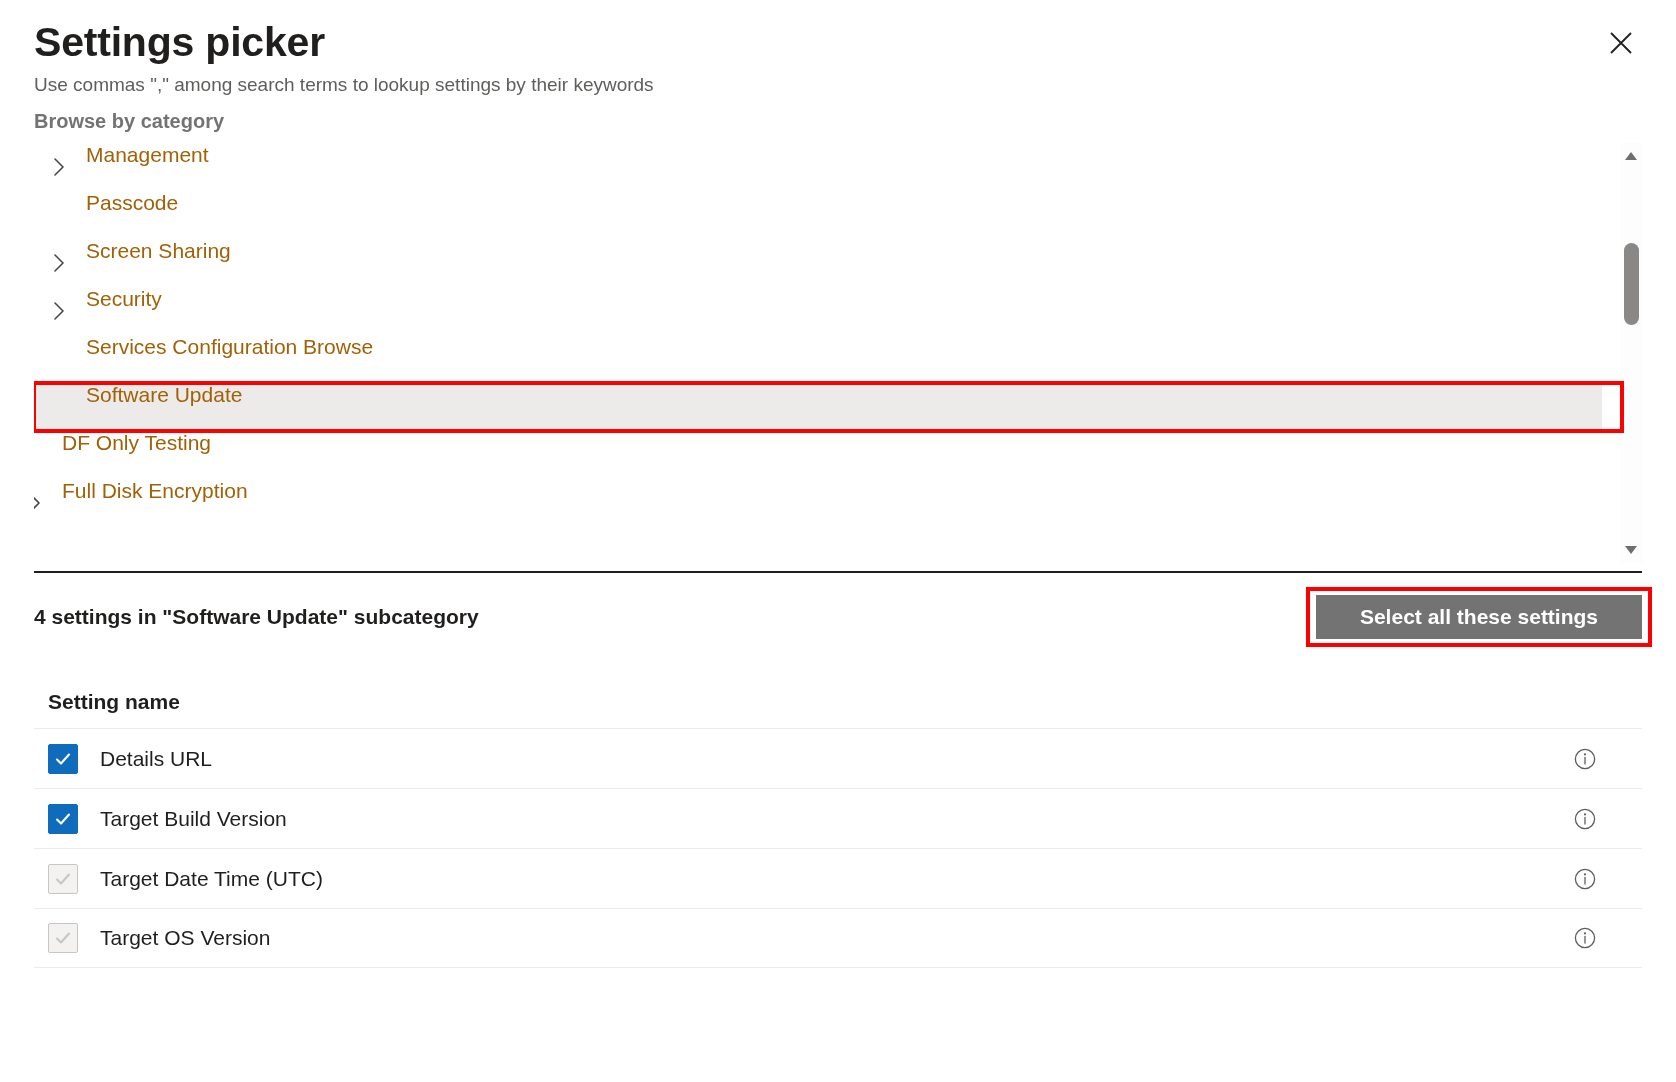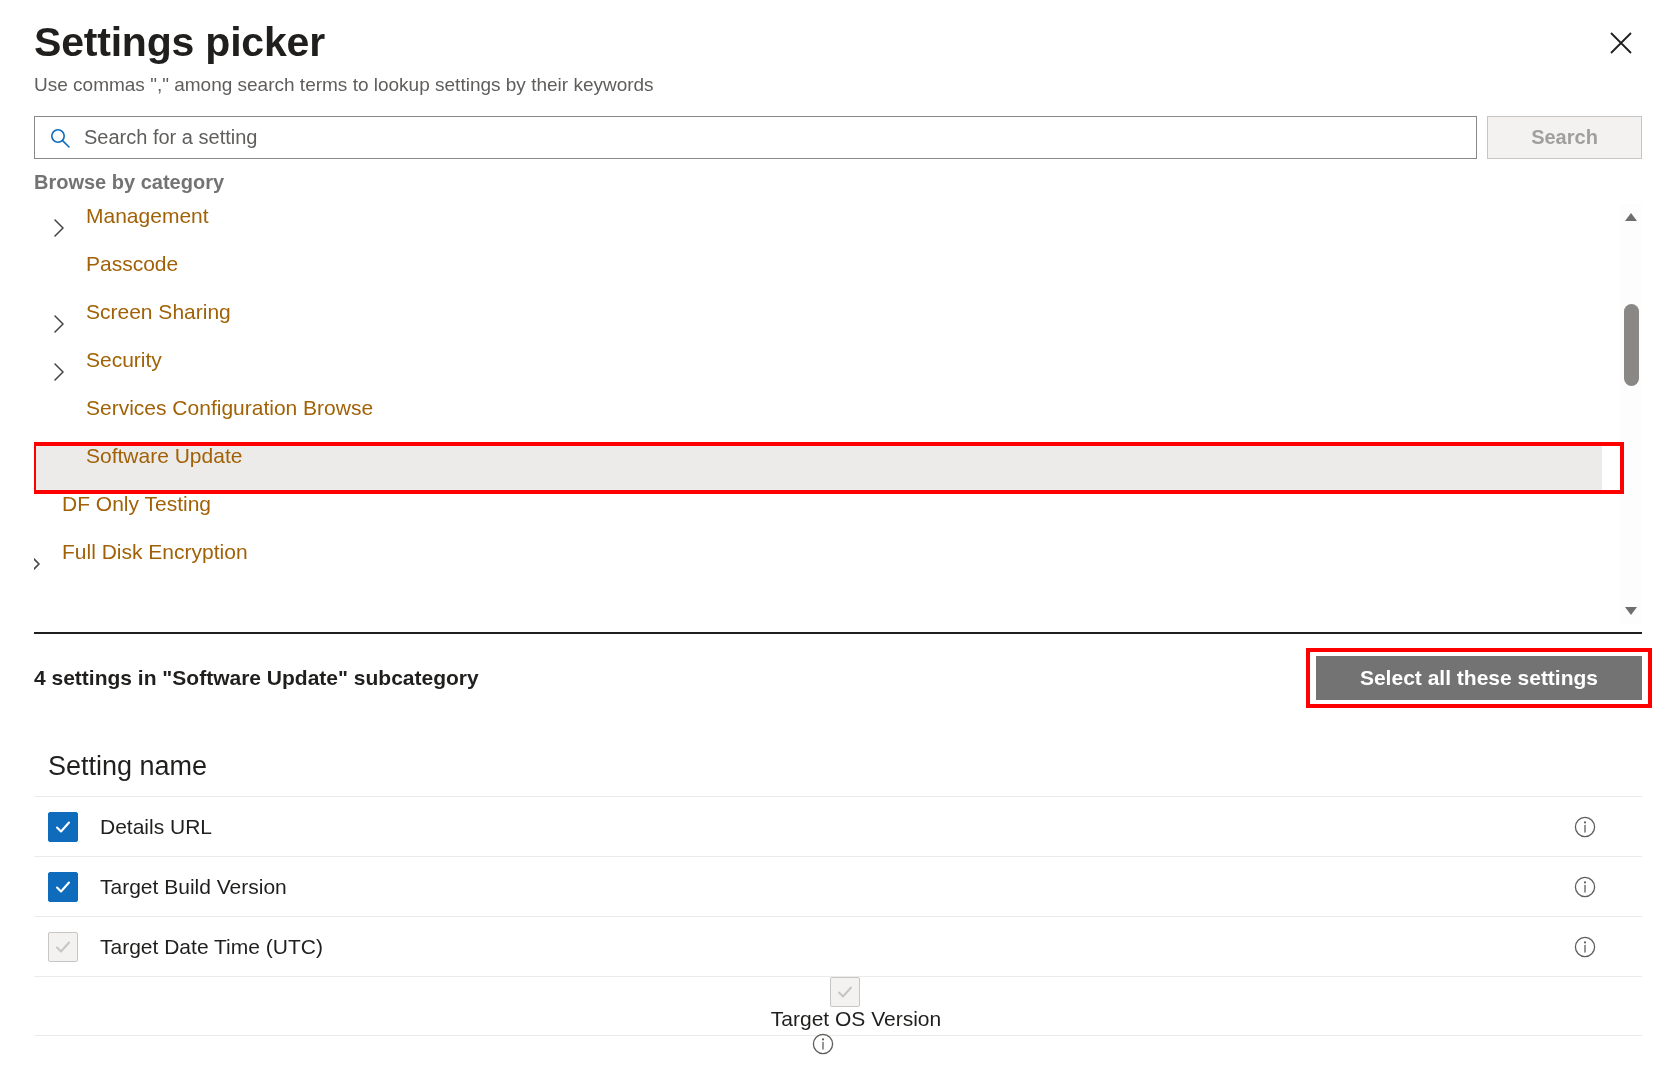--- a/index.html
+++ b/index.html
@@ -213,34 +213,34 @@
   }
   .select-all-wrap .redbox {
     top: -8px; left: -10px; right: -10px; bottom: -8px;
   }
 
   
   .table {
     margin: 14px 24px 0 24px;
   }
   .col-head {
-    font-size: 27px;
-    font-weight: 400;
+    font-size: 21px;
+    font-weight: 700;
     color: #201f1e;
     padding: 4px 0 14px 14px;
     margin-top: 43px;
   }
   .srow {
     display: flex;
     align-items: center;
     height: 60px;
     border-top: 1px solid #edebe9;
     padding-left: 14px;
   }
-  .srow:last-child { border-bottom: 1px solid #edebe9; flex-direction: column; }
+  .srow:last-child { border-bottom: 1px solid #edebe9; }
   .cb {
     width: 30px; height: 30px;
     flex: 0 0 auto;
     border-radius: 2px;
     display: flex; align-items: center; justify-content: center;
     cursor: pointer;
   }
   .cb.checked {
     background: #0f6cbd;
     border: 1px solid #0f6cbd;
@@ -275,32 +275,20 @@
   <div class="header">
     <div class="title">Settings picker</div>
     <div class="subtitle">Use commas "," among search terms to lookup settings by their keywords</div>
     <div class="close-btn">
       <svg width="30" height="30" viewBox="0 0 30 30" aria-hidden="true">
         <path d="M5 5 L25 25 M25 5 L5 25" stroke="#201f1e" stroke-width="1.8" fill="none"></path>
       </svg>
     </div>
   </div>
 
-  <div class="search-row">
-    <div class="search-box">
-      <span class="search-icon">
-        <svg width="22" height="22" viewBox="0 0 22 22" aria-hidden="true">
-          <circle cx="9" cy="9" r="6.2" fill="none" stroke="#0f6cbd" stroke-width="1.6"></circle>
-          <path d="M13.6 13.6 L20 20" stroke="#0f6cbd" stroke-width="1.6" fill="none" stroke-linecap="round"></path>
-        </svg>
-      </span>
-      <input class="search-input" type="text" placeholder="Search for a setting" style="">
-    </div>
-    <button class="search-submit">Search</button>
-  </div>
 
   <div class="browse-label">Browse by category</div>
 
   <div class="tree-wrap">
     <div class="tree" id="tree">
         <div class="tree-row">
           <span class="chev">
             <svg width="14" height="20" viewBox="0 0 14 20" aria-hidden="true">
               <path d="M3 2 L11 10 L3 18" fill="none" stroke="#484644" stroke-width="1.6" stroke-linecap="round" stroke-linejoin="round"></path>
             </svg>

